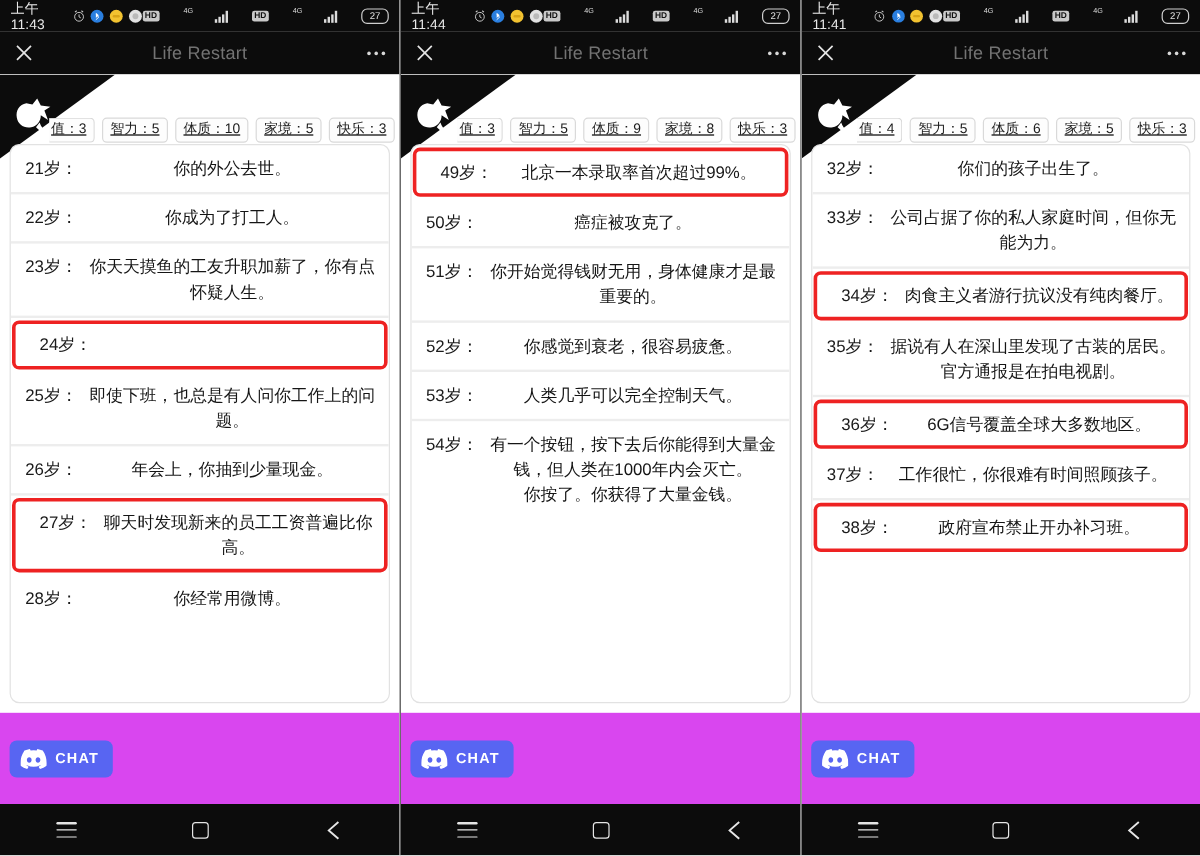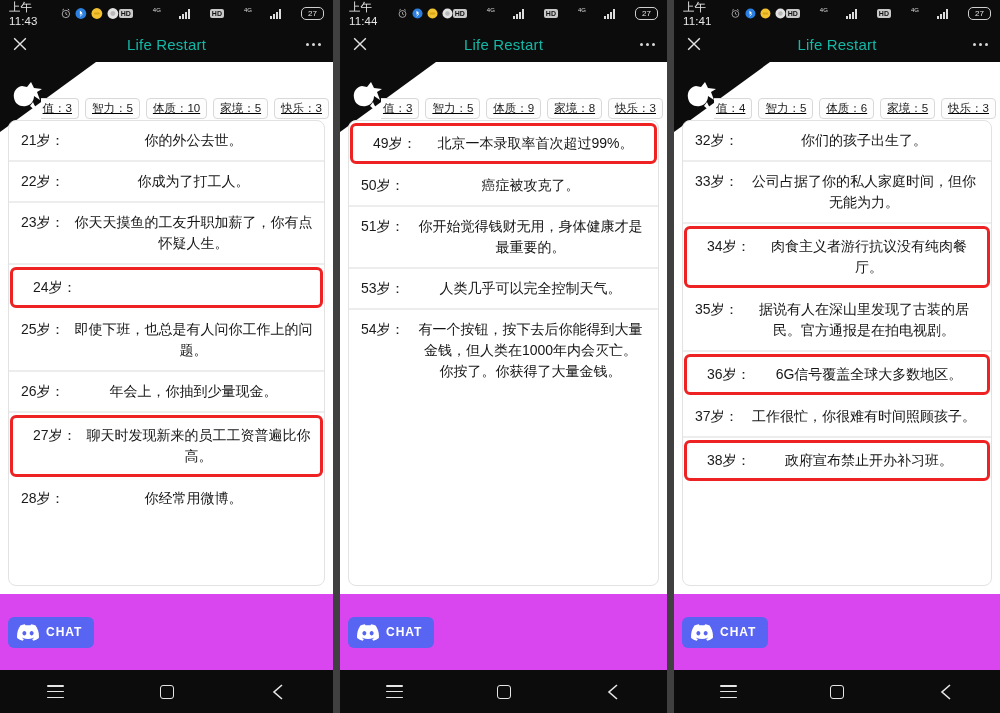--- a/index.html
+++ b/index.html
@@ -12,21 +12,21 @@
   #app { display: flex; width: 1000px; height: 601px; }
   .panel {
     position: relative;
     width: 333px; height: 713px;
     background: #ffffff;
     display: flex; flex-direction: column;
     overflow: hidden;
   }
   .panel.p2 { width: 334px; }
   .panel.p3 { width: 333px; }
-  .panel + .panel { border-left: 7px solid #404040; }
+  .panel + .panel { border-left: 1px solid #404040; }
 
   
   .statusbar {
     height: 26px; background: #0c0c0c; color: #f0f0f0;
     display: flex; align-items: center; justify-content: space-between;
     padding: 0 9px; font-size: 11px; flex: 0 0 auto;
   }
   .sb-left { display: flex; align-items: center; gap: 4px; }
   .sb-time { font-size: 11.5px; letter-spacing: 0.1px; color:#e8e8e8; }
   .sb-right { display: flex; align-items: center; gap: 20px; }
@@ -45,21 +45,21 @@
     text-align: center;
   }
 
   
   .appbar {
     height: 36px; background: #0c0c0c; color: #e9e9e9;
     display: flex; align-items: center; position: relative; flex: 0 0 auto;
   }
   .appbar .close { position:absolute; left: 10px; width: 20px; height: 20px; cursor:pointer; }
   .appbar .title {
-    width: 100%; text-align: center; font-size: 15px; color: #14b8a6;
+    width: 100%; text-align: center; font-size: 15px; color: #737373;
     letter-spacing: 0.2px;
   }
   .appbar .more {
     position: absolute; right: 12px; display:flex; gap:3px; align-items:center;
   }
   .appbar .more span { width:3px; height:3px; border-radius:50%; background:#d8d8d8; display:block; }
 
   
   .gamebody { position: relative; flex: 1 1 auto; background: #ffffff; overflow: hidden; }
   .corner-deco {
@@ -334,20 +334,24 @@
           </div>
           <div class="erow">
             <div class="age">50岁：</div>
             <div class="txt">癌症被攻克了。</div>
           </div>
           <div class="erow">
             <div class="age">51岁：</div>
             <div class="txt">你开始觉得钱财无用，身体健康才是最重要的。</div>
           </div>
           <div class="erow">
+            <div class="age">52岁：</div>
+            <div class="txt">你感觉到衰老，很容易疲惫。</div>
+          </div>
+          <div class="erow">
             <div class="age">53岁：</div>
             <div class="txt">人类几乎可以完全控制天气。</div>
           </div>
           <div class="erow">
             <div class="age">54岁：</div>
             <div class="txt" style="white-space: pre-line;">有一个按钮，按下去后你能得到大量金钱，但人类在1000年内会灭亡。
 你按了。你获得了大量金钱。</div>
           </div>
         </div>
         <div class="chatzone">

